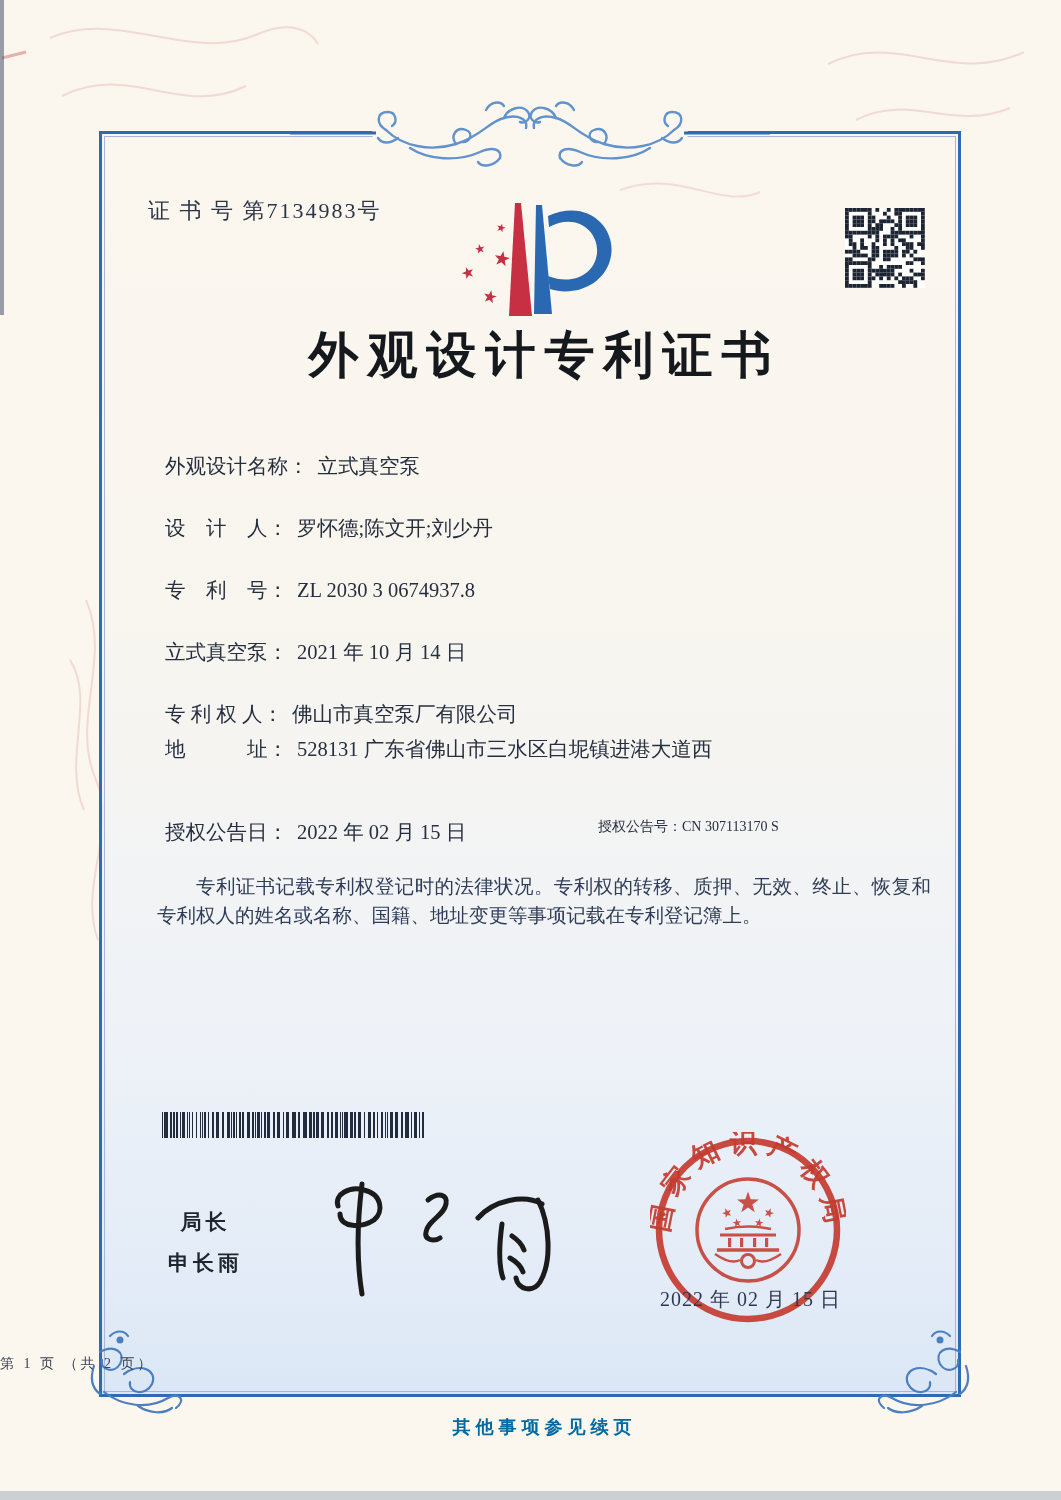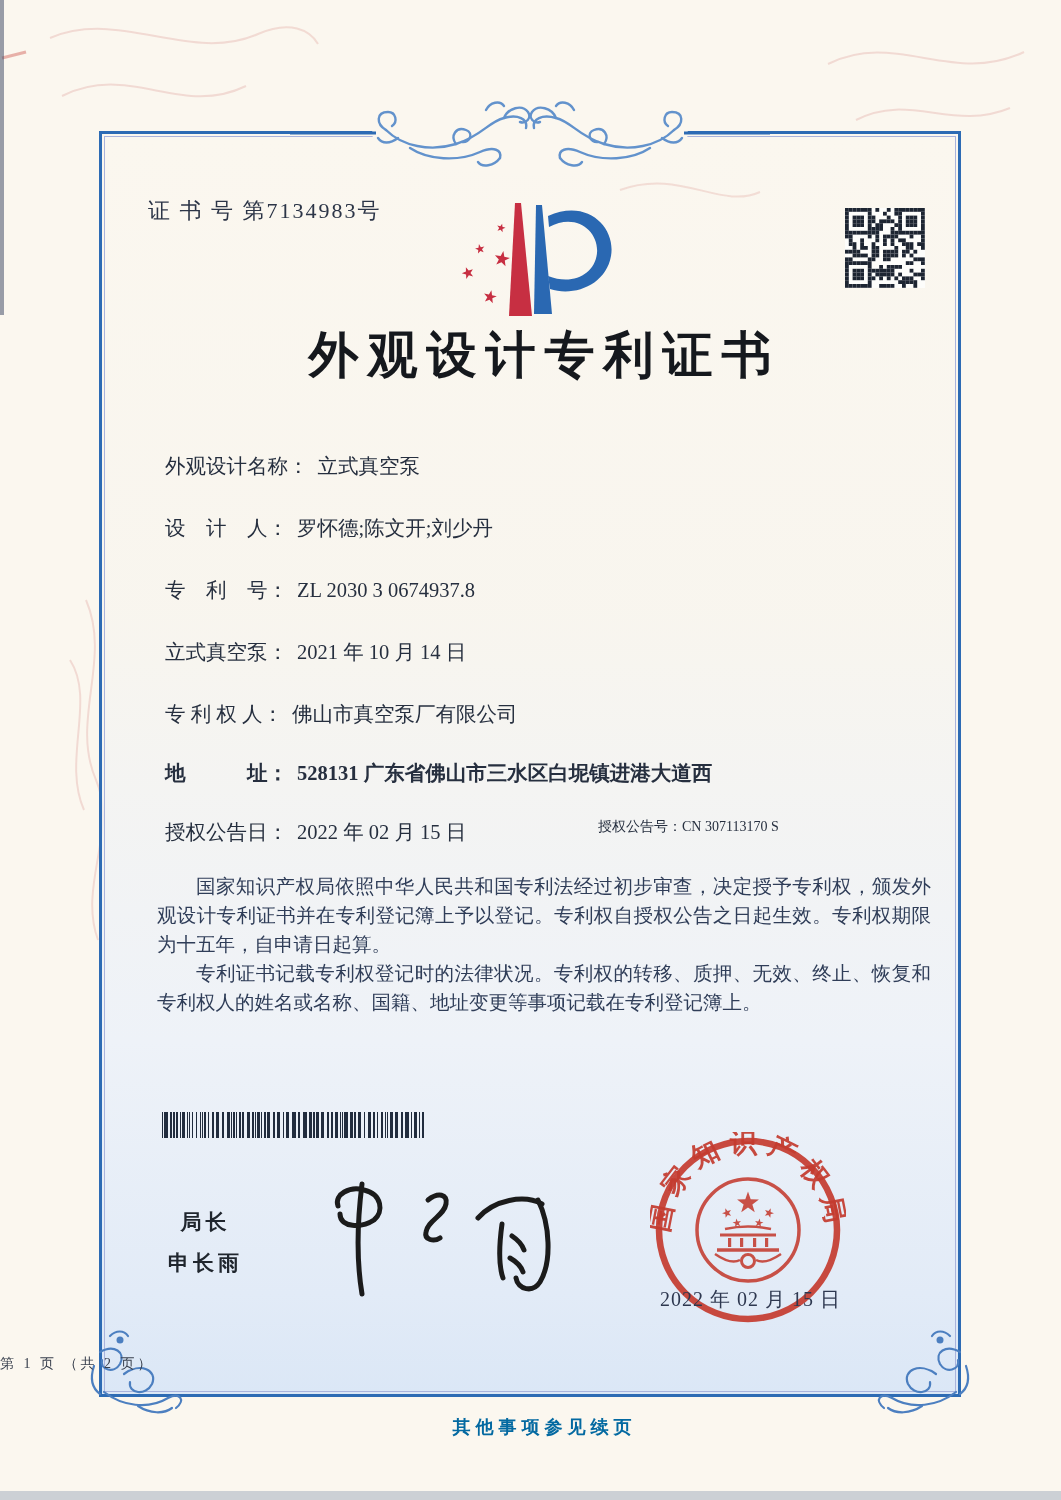--- a/index.html
+++ b/index.html
@@ -16,21 +16,21 @@
   .scan-strip{position:absolute;left:0;bottom:0;width:100%;height:9px;background:#ccd0d5;}
   .dragons{position:absolute;left:290px;top:86px;}
   .fl-strip{position:absolute;left:80px;top:1322px;}
   .cert-no{position:absolute;left:148px;top:196px;font-size:22px;letter-spacing:2px;color:#2c3547;white-space:nowrap;}
   .logo{position:absolute;left:452px;top:192px;}
   .qr{position:absolute;left:845px;top:208px;width:80px;height:80px;background:#fdfdfb;}
   .title{position:absolute;left:0;right:0;top:322px;text-align:center;font-size:50px;font-weight:700;
          letter-spacing:9px;color:#15181d;white-space:nowrap;}
   .row{position:absolute;left:165px;font-size:20.5px;color:#262f3f;white-space:nowrap;}
   .row .val{margin-left:9px;}
-  .r1{top:452px;text-align:right;} .r2{top:514px;} .r3{top:576px;} .r4{top:638px;} .r5{top:700px;} .r6{top:759px;font-weight:bold;}
+  .r1{top:452px;text-align:right;} .r2{top:514px;} .r3{top:576px;} .r4{top:638px;} .r5{top:700px;} .r6{top:735px;}
   .r7{top:818px;} .grant-right{position:absolute;left:598px;top:818px;font-size:14px;color:#262f3f;white-space:nowrap;}
   .paras{position:absolute;left:157px;top:872px;width:774px;font-size:19.5px;line-height:29px;
          color:#2f3d58;text-align:justify;}
   .paras p{margin:0;text-indent:2em;}
   .paras p+p{margin-top:0;}
   .barcode{position:absolute;left:162px;top:1112px;width:268px;height:26px;}
   .director{position:absolute;left:168px;top:1202px;font-family:"DejaVu Sans","Liberation Sans",sans-serif;
             font-weight:700;font-size:21px;color:#20262e;letter-spacing:4px;}
   .director div{line-height:41px;text-align:center;}
   .sig{position:absolute;left:310px;top:1166px;}
@@ -373,21 +373,20 @@
     <span class="lbl">地　　　址：</span><span class="val">528131 广东省佛山市三水区白坭镇进港大道西</span>
   </div>
   <div class="row r7">
     <span class="lbl">授权公告日：</span><span class="val">2022 年 02 月 15 日</span>
   </div>
   <div class="grant-right">
     <span class="lbl">授权公告号：</span><span class="val">CN 307113170 S</span>
   </div>
 
   <div class="paras">
-    <p>国家知识产权局依照中华人民共和国专利法经过初步审查，决定授予专利权，颁发外观设计专利证书并在专利登记簿上予以登记。专利权自授权公告之日起生效。专利权期限为十五年，自申请日起算。</p>
     <p>专利证书记载专利权登记时的法律状况。专利权的转移、质押、无效、终止、恢复和专利权人的姓名或名称、国籍、地址变更等事项记载在专利登记簿上。</p>
   </div>
 
   <svg class="barcode" id="barcode-svg" width="268" height="26" viewBox="0 0 268 26">
       <rect x="0" y="0" width="1" height="26" fill="#212c3e"></rect>
       <rect x="2" y="0" width="4" height="26" fill="#212c3e"></rect>
       <rect x="8" y="0" width="2" height="26" fill="#212c3e"></rect>
       <rect x="11" y="0" width="2" height="26" fill="#212c3e"></rect>
       <rect x="14" y="0" width="2" height="26" fill="#212c3e"></rect>
       <rect x="18" y="0" width="1" height="26" fill="#212c3e"></rect>

